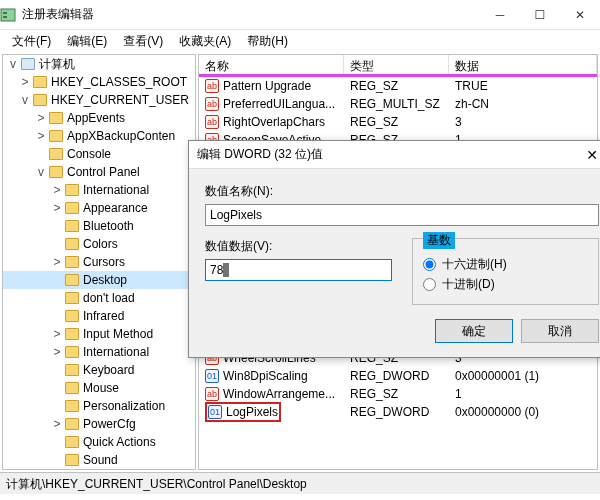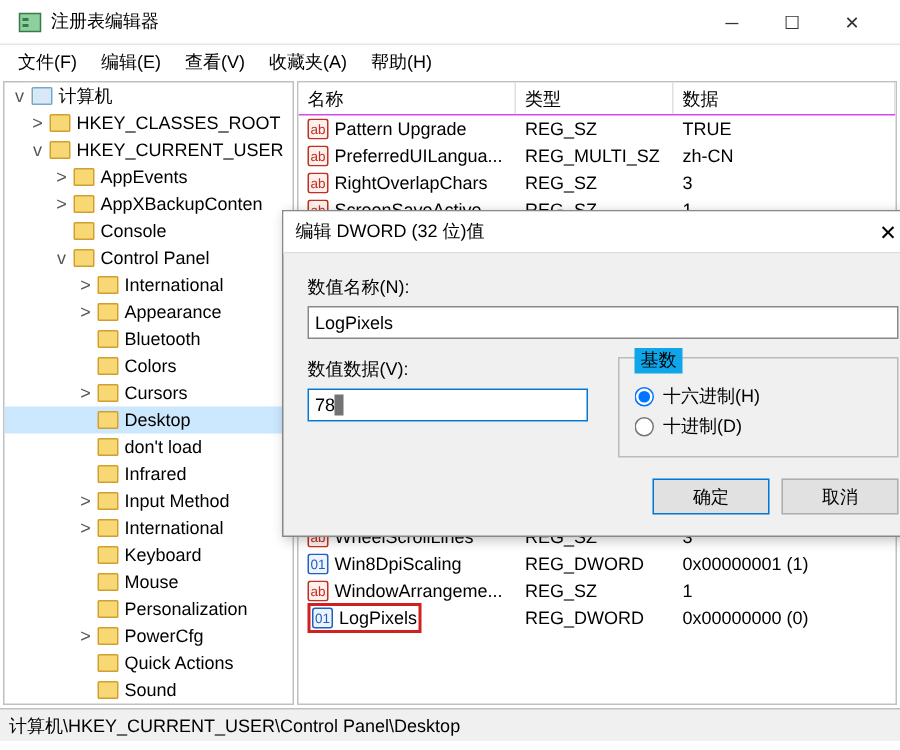--- a/index.html
+++ b/index.html
@@ -1,34 +1,34 @@
 <!DOCTYPE html>
 <html><head>
 <meta charset="utf-8">
 <style>
 * { box-sizing: border-box; margin: 0; padding: 0; font-family: "Microsoft YaHei", "Segoe UI", sans-serif; font-size: 12px; }
 body { background: #fff; width: 600px; height: 500px; overflow: hidden; position: relative; }
-.titlebar { height: 30px; display: flex; align-items: center; padding: 0 12px; background: #fff; border-bottom: 1px solid #e5e5e5; }
+.titlebar { height: 30px; display: flex; align-items: center; padding: 0 0; background: #fff; border-bottom: 1px solid #e5e5e5; }
 .titlebar .icon { width: 16px; height: 16px; margin-right: 6px; }
 .titlebar .title { flex: 1; }
 .titlebar .winbtns { display: flex; }
 .titlebar .winbtn { width: 40px; height: 28px; display: flex; align-items: center; justify-content: center; color: #333; }
 .menubar { height: 22px; display: flex; align-items: center; padding: 0 6px; gap: 4px; background: #fff; }
 .menubar .menu { padding: 2px 6px; }
 .content { display: flex; height: 420px; }
 .tree { width: 194px; border: 1px solid #c0c0c0; margin: 2px; overflow: hidden; background: #fff; }
 .tree .node { display: flex; align-items: center; height: 18px; padding-left: 4px; white-space: nowrap; }
 .tree .expander { width: 12px; text-align: center; color: #555; cursor: pointer; }
 .tree .folder { width: 14px; height: 12px; background: #f8d775; border: 1px solid #d0a030; margin: 0 4px 0 2px; border-radius: 1px; }
 .tree .folder.pc { background: #d9e8f5; border-color: #7aa8c8; }
 .tree .label { white-space: nowrap; }
 .tree .selected { background: #cce8ff; }
 .tree .i1 { padding-left: 16px; } .tree .i2 { padding-left: 32px; } .tree .i3 { padding-left: 48px; }
 .list { flex: 1; border: 1px solid #c0c0c0; margin: 2px 2px 2px 0; overflow: hidden; background: #fff; position: relative; }
-.list-header { display: flex; height: 22px; border-bottom: 1px solid #d946ef; background: #fff; }
+.list-header { display: flex; height: 22px; border-bottom: 3px solid #d946ef; background: #fff; }
 .list-header .col { padding: 3px 6px; border-right: 1px solid #e0e0e0; }
 .col-name { width: 145px; } .col-type { width: 105px; } .col-data { flex: 1; }
 .list-row { display: flex; height: 18px; align-items: center; }
 .list-row .cell { padding: 0 6px; white-space: nowrap; overflow: hidden; }
 .val-icon { width: 14px; height: 14px; margin-right: 4px; display: inline-flex; align-items: center; justify-content: center; font-size: 9px; border: 1px solid; border-radius: 2px; flex-shrink: 0; }
 .val-icon.sz { color: #c03020; border-color: #c03020; background: #fff0ee; }
 .val-icon.dw { color: #2060c0; border-color: #2060c0; background: #eef4ff; }
 .highlighted { border: 2px solid #d02020; padding: 1px; }
 .statusbar { height: 22px; border-top: 1px solid #c0c0c0; padding: 3px 6px; background: #f0f0f0; }
 .dialog { position: absolute; left: 188px; top: 140px; width: 428px; background: #f0f0f0; border: 1px solid #888; box-shadow: 2px 2px 8px rgba(0,0,0,0.25); }

